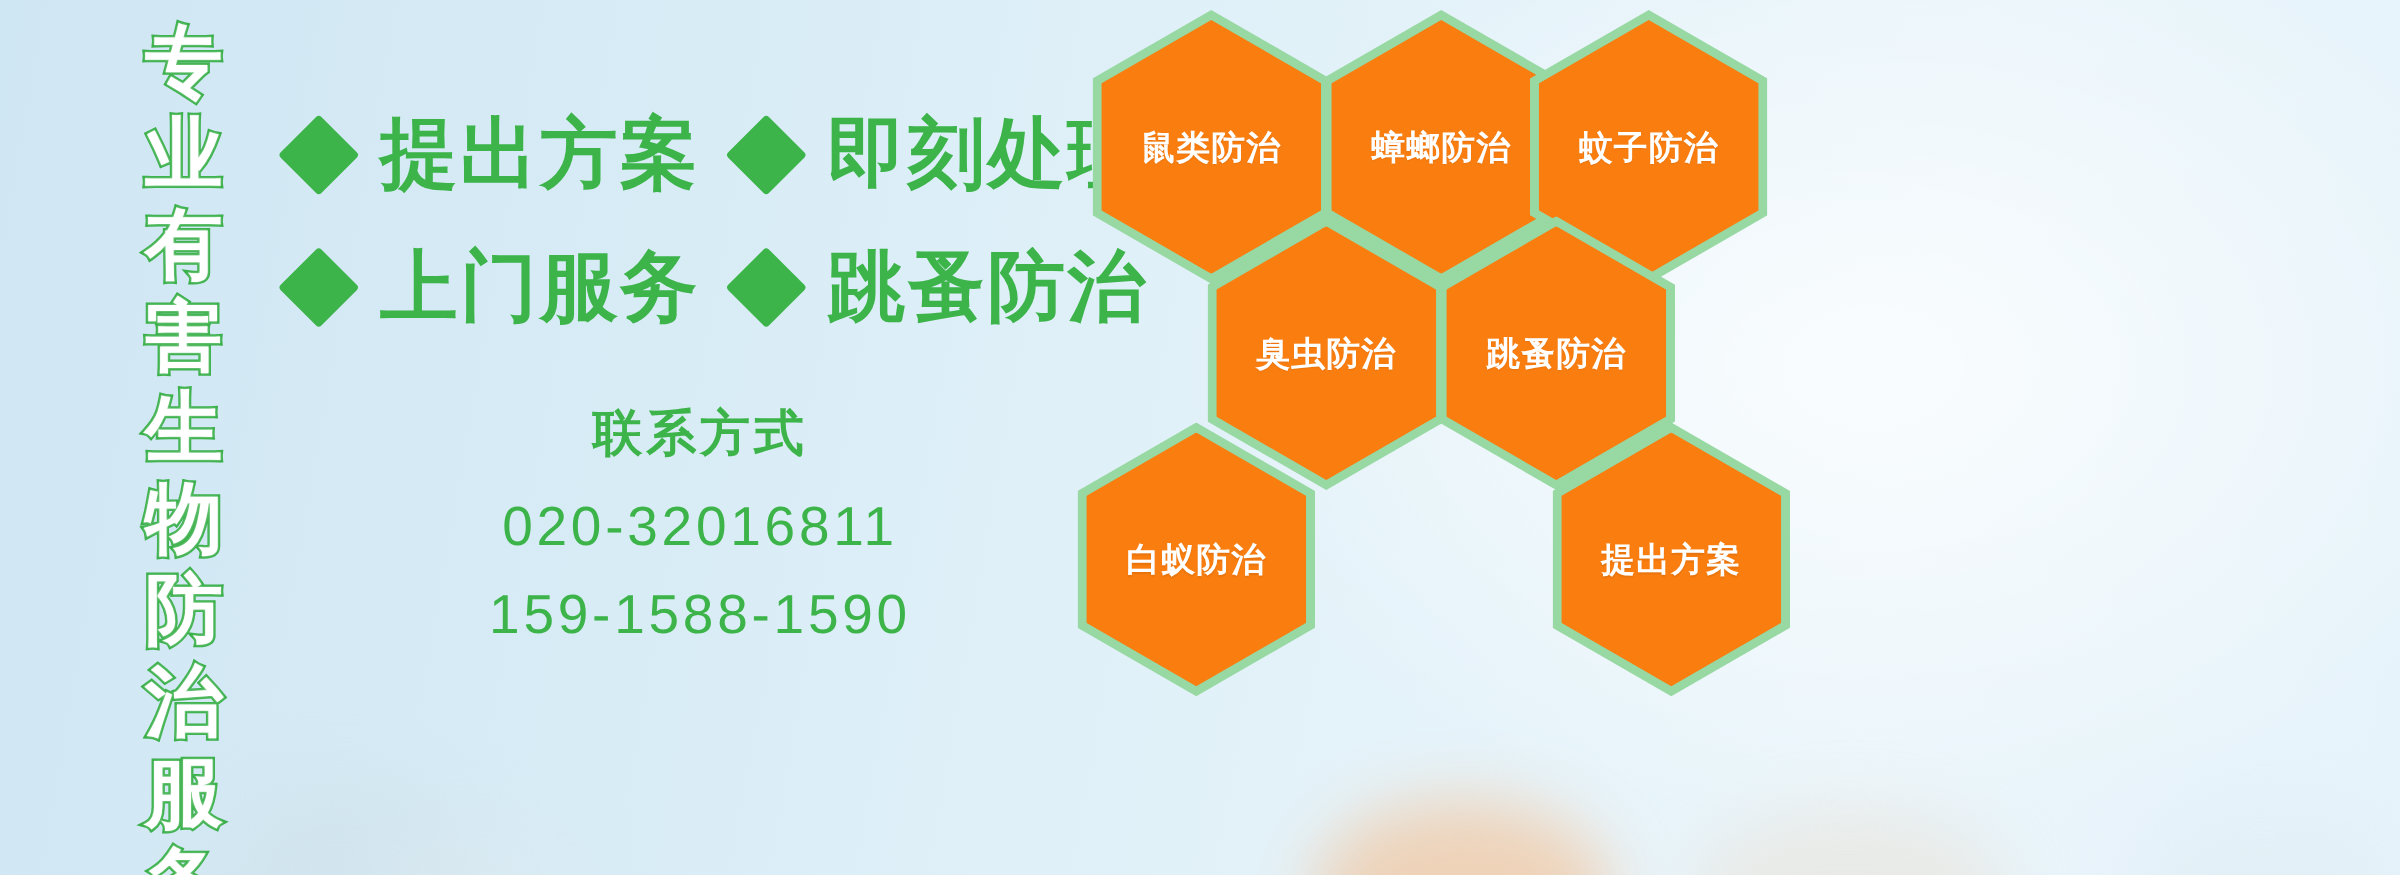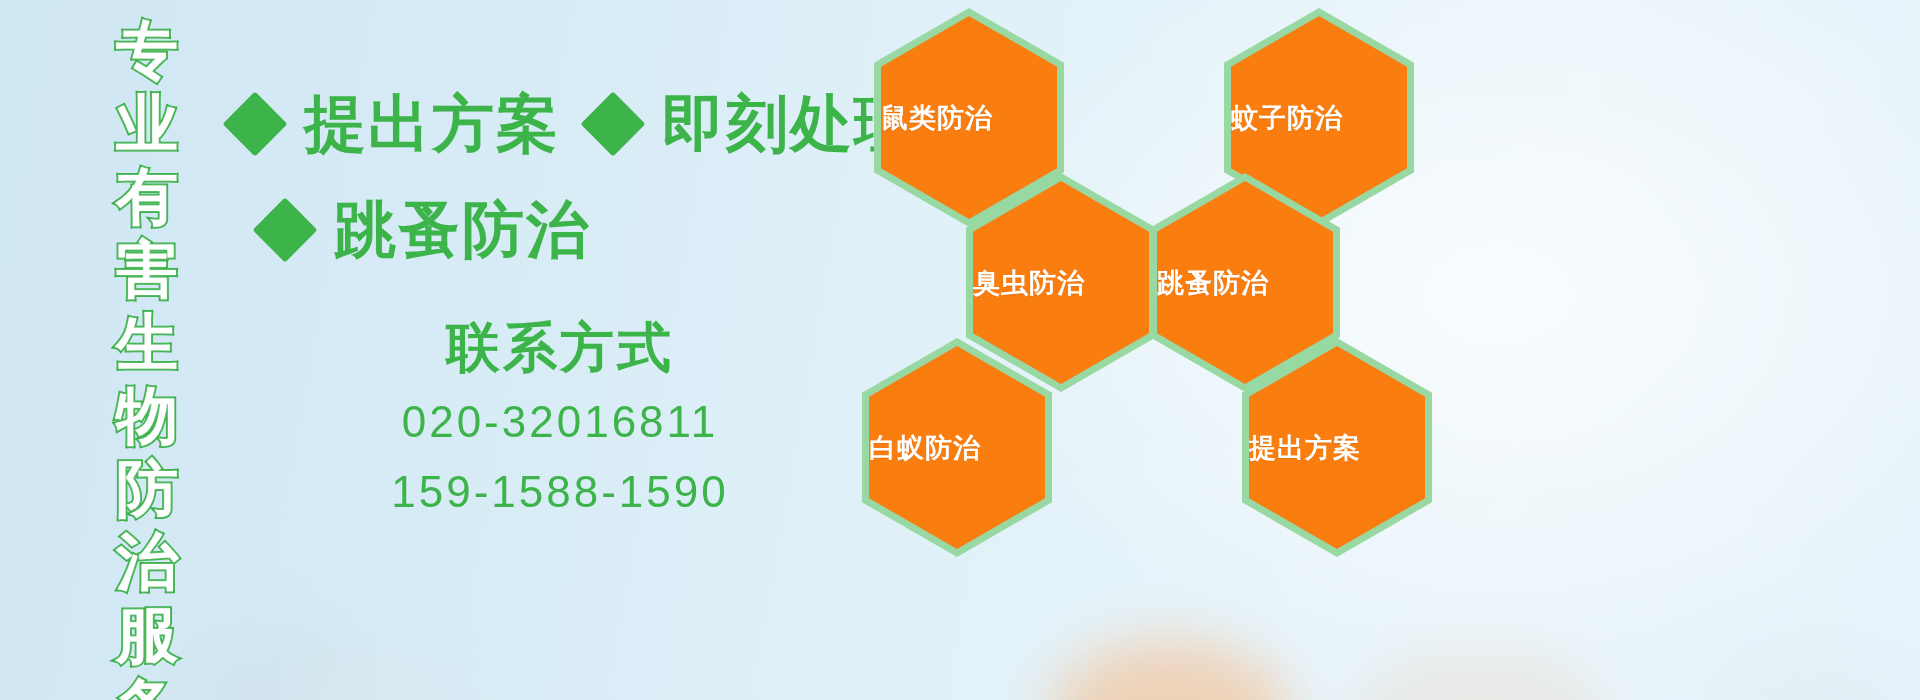--- a/index.html
+++ b/index.html
@@ -52,21 +52,21 @@
   }
   .bullet-text{font-size:62px;line-height:72px;letter-spacing:2px;color:#3cb44a;}
   .gap{width:30px;}
 
   
   #contact-block{
     position:absolute;left:300px;top:315px;width:520px;
     text-align:center;color:#3cb44a;
   }
   #contact-label{
-    font-size:54px;line-height:64px;font-weight:700;letter-spacing:3px;
+    font-size:40px;line-height:64px;font-weight:700;letter-spacing:3px;
     color:#3cb44a;margin:0 0 8px 0;
   }
   .phone{
     font-size:44px;line-height:70px;font-weight:400;letter-spacing:3px;
     color:#3cb44a;margin:0;
   }
 
   
   #honeycomb{
     position:absolute;left:860px;top:0px;width:620px;height:560px;
@@ -74,21 +74,21 @@
   .hex{
     position:absolute;width:190px;height:219px;
     background:#98d8a2;
     clip-path:polygon(50% 0%,100% 25%,100% 75%,50% 100%,0% 75%,0% 25%);
     display:flex;align-items:center;justify-content:center;
   }
   .hex .inner{
     width:176px;height:203px;
     background:#F97D0F;
     clip-path:polygon(50% 0%,100% 25%,100% 75%,50% 100%,0% 75%,0% 25%);
-    display:flex;align-items:center;
+    display:flex;align-items:center;justify-content:center;
   }
   .hex .label{
     color:#ffffff;font-size:27px;font-weight:700;letter-spacing:1px;
     line-height:30px;white-space:nowrap;text-align:center;
     text-shadow:0 1px 1px rgba(0,0,0,.07);
   }
 </style>
 </head>
 <body>
 
@@ -119,37 +119,46 @@
       <span class="bullet-text">提出方案</span>
     </div>
     <span class="gap"></span>
     <div class="bullet-group">
       <span class="diamond"></span>
       <span class="bullet-text">即刻处理</span>
     </div>
   </div>
 
   <div class="bullet-row" id="bullets-row-2">
+    <div class="bullet-group">
+      <span class="diamond"></span>
+      <span class="bullet-text">上门服务</span>
+    </div>
     <span class="gap"></span>
     <div class="bullet-group">
       <span class="diamond"></span>
       <span class="bullet-text">跳蚤防治</span>
     </div>
   </div>
 
   <div id="contact-block">
     <div id="contact-label">联系方式</div>
     <div class="phone">020-32016811</div>
     <div class="phone">159-1588-1590</div>
   </div>
 
   <div id="honeycomb">
     <div class="hex" style="left:14px;top:8px;">
         <div class="inner">
           <span class="label">鼠类防治</span>
+        </div>
+      </div>
+    <div class="hex" style="left:198px;top:8px;">
+        <div class="inner">
+          <span class="label">蟑螂防治</span>
         </div>
       </div>
     <div class="hex" style="left:364px;top:8px;">
         <div class="inner">
           <span class="label">蚊子防治</span>
         </div>
       </div>
 
     <div class="hex" style="left:106px;top:173px;">
         <div class="inner">

